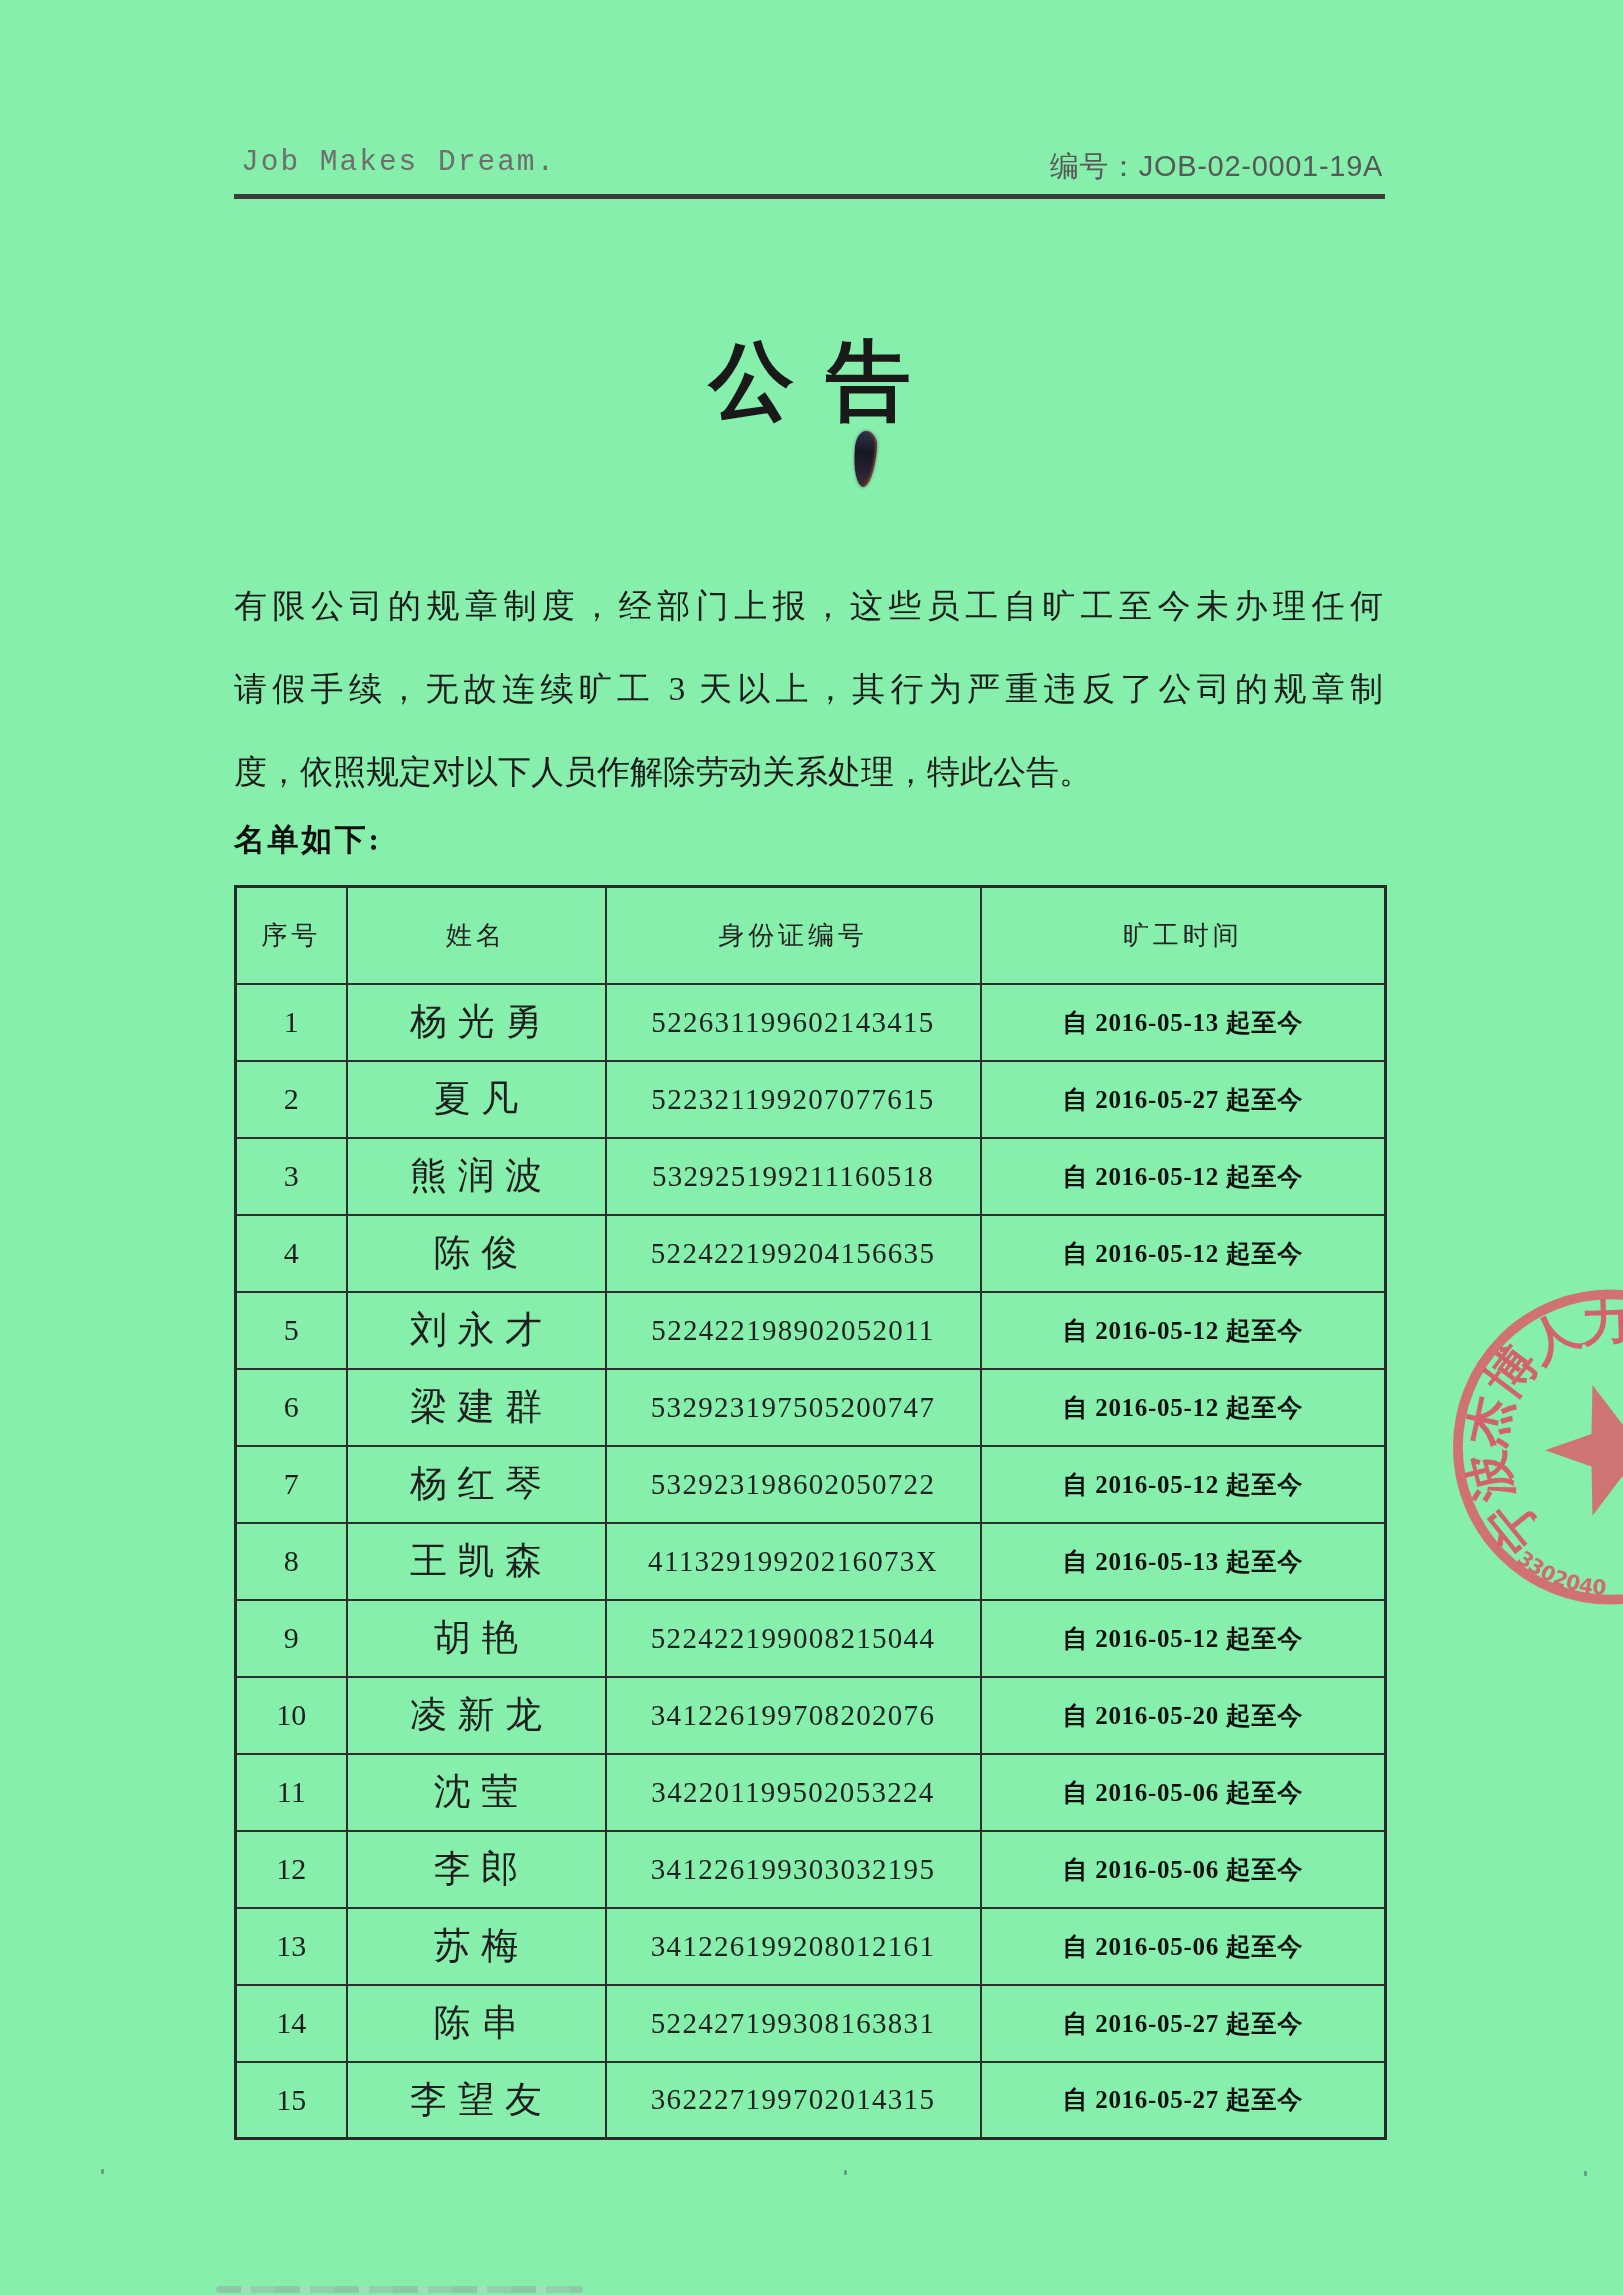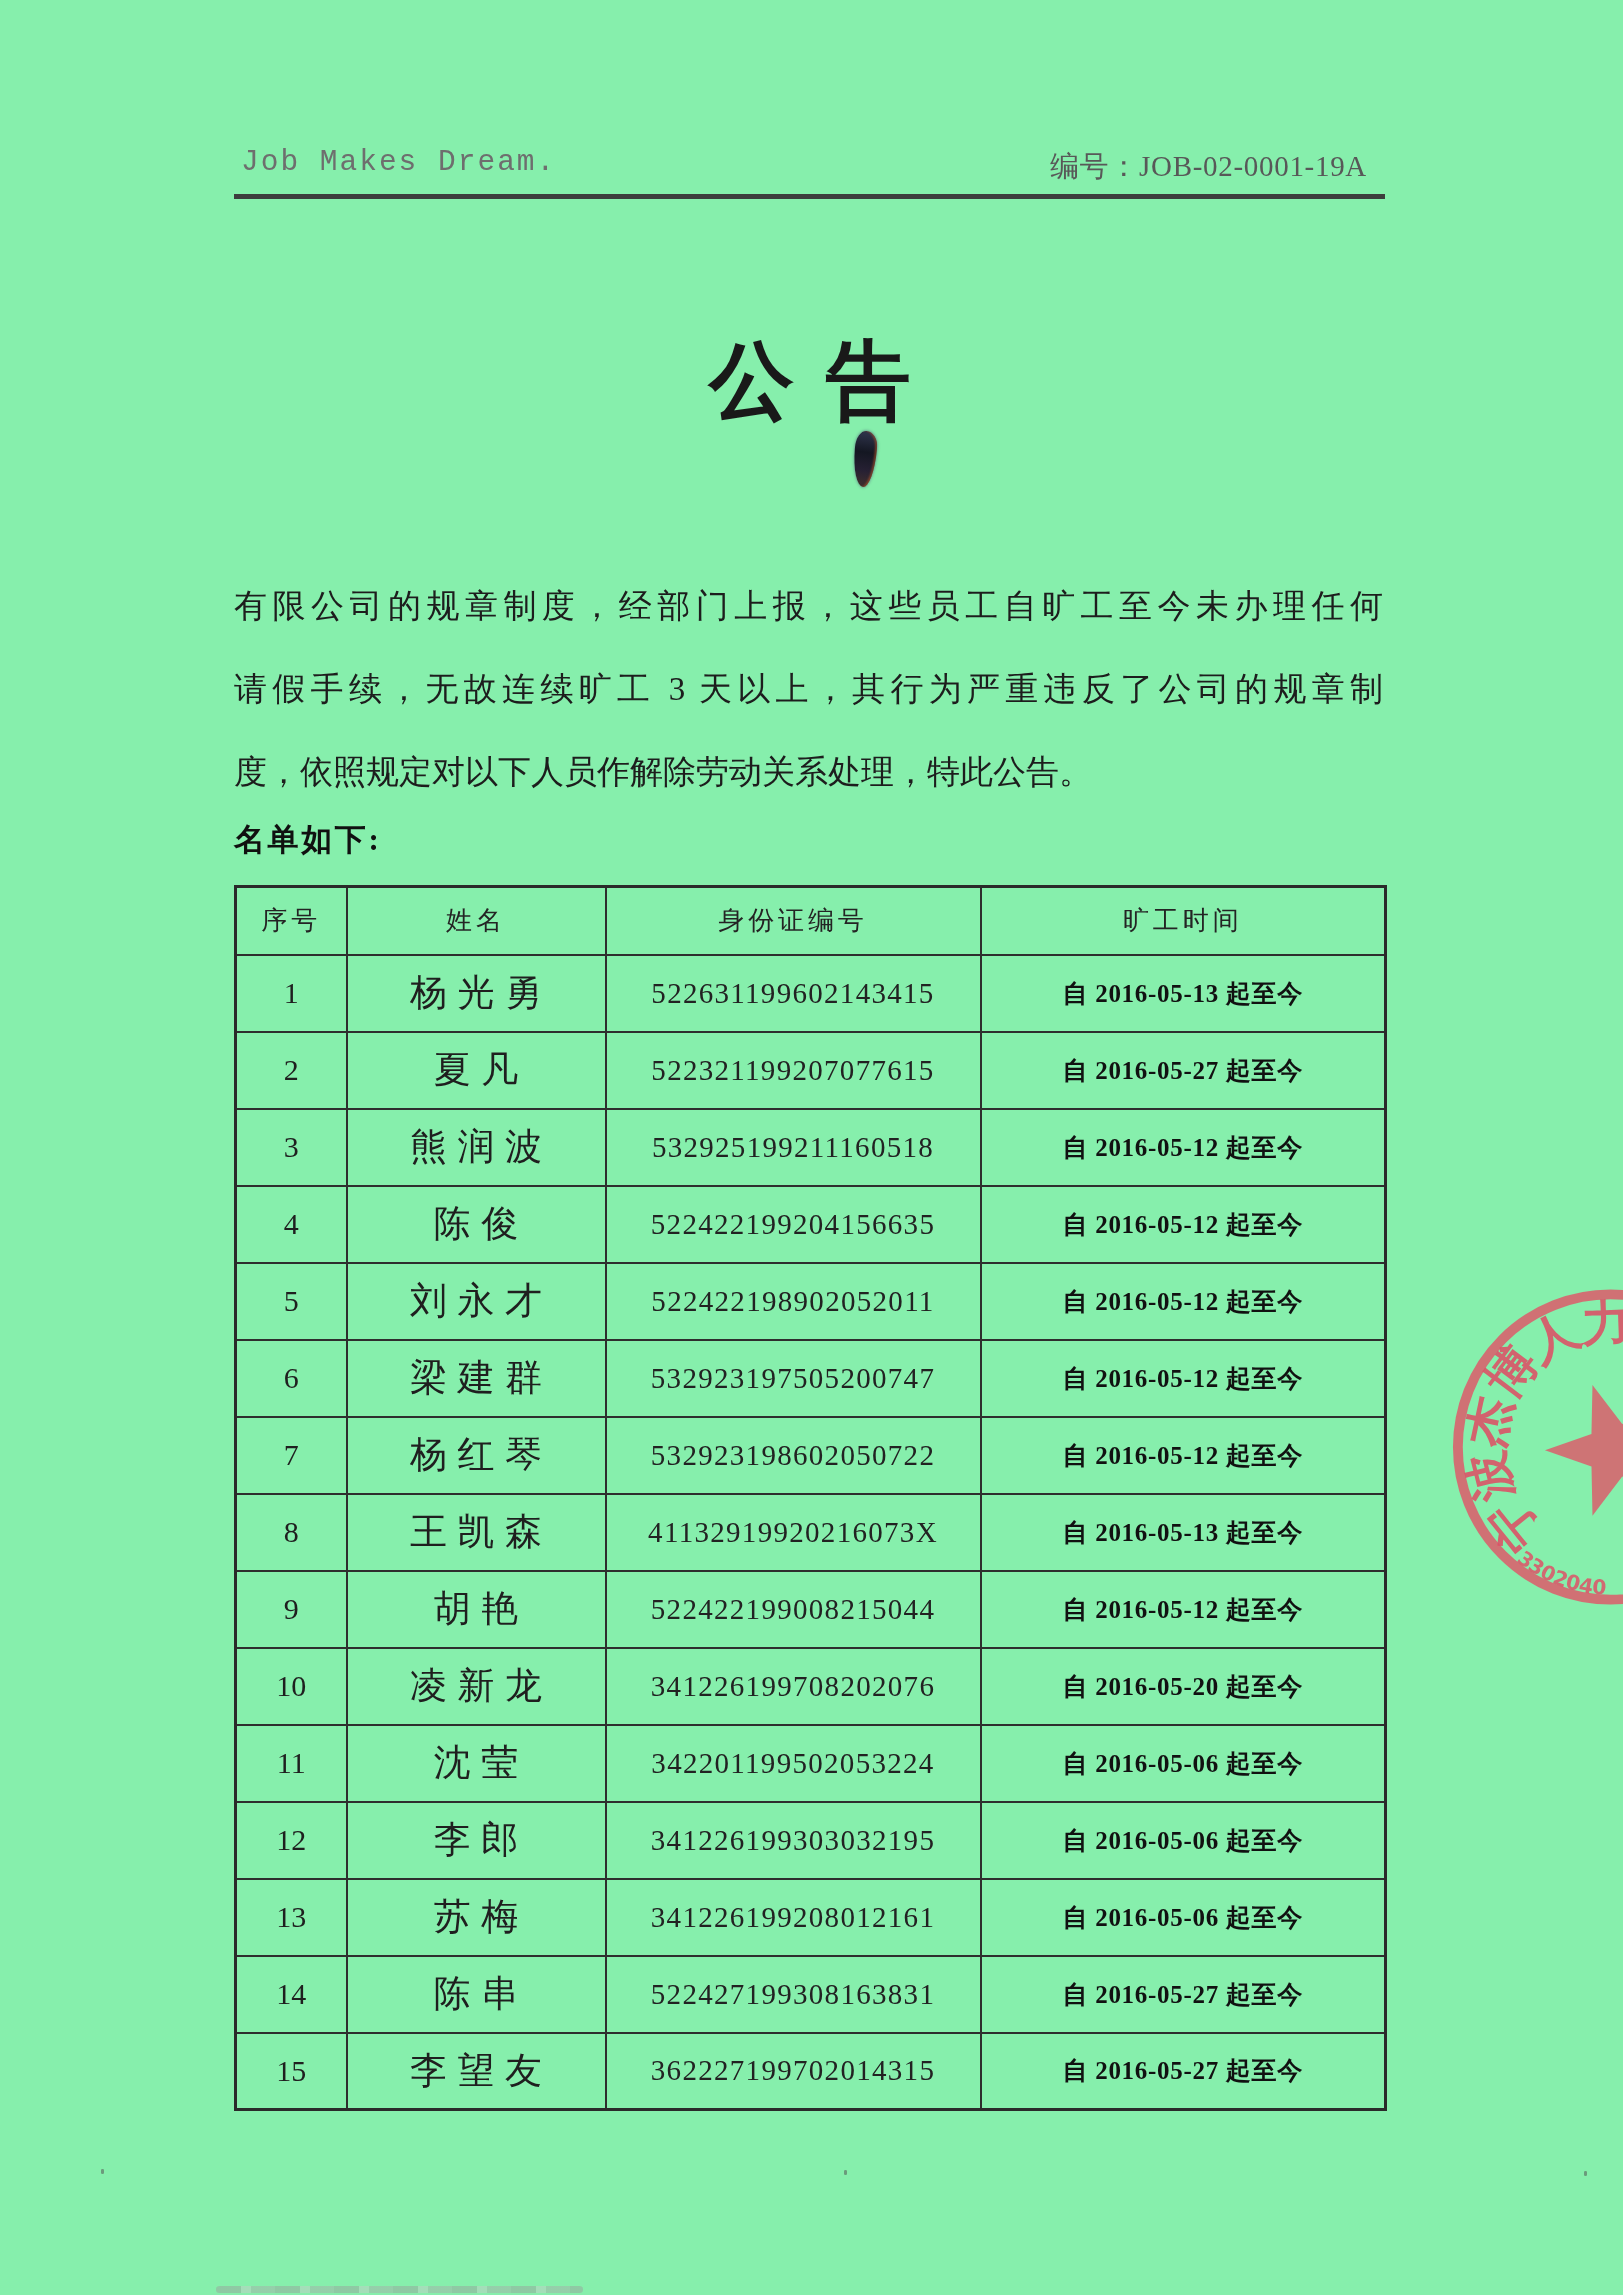--- a/index.html
+++ b/index.html
@@ -14,23 +14,23 @@
   }
 
   
   .letterhead-left {
     position: absolute; left: 241px; top: 145px;
     font-family: "Liberation Mono", "DejaVu Sans Mono", monospace;
     font-size: 29.5px; color: #6e6e6e; letter-spacing: 2px;
     white-space: nowrap;
   }
   .letterhead-right {
-    position: absolute; left: 218px; top: 147px; width: 1149px;
+    position: absolute; left: 234px; top: 147px; width: 1149px;
     text-align: right;
-    font-family: Liberation Serif, serif;
+    font-family: Liberation Sans, sans-serif;
     font-size: 29px; color: #585858; letter-spacing: 0.7px;
     white-space: nowrap;
   }
   .header-rule {
     position: absolute; left: 234px; top: 194px; width: 1151px; height: 4.6px;
     background: #3d3d3d;
   }
 
   
   .doc-title {
@@ -73,21 +73,21 @@
     position: absolute; left: 234px; top: 885px;
     width: 1149px; table-layout: fixed;
     border-collapse: collapse;
   }
   table.roster th, table.roster td {
     border: 2px solid #2e2e2e;
     text-align: center; vertical-align: middle;
     padding: 0; overflow: hidden;
   }
   table.roster { border: 3.3px solid #2a2a2a; }
-  table.roster thead tr { height: 68px; }
+  table.roster thead tr { height: 97px; }
   table.roster tbody tr { height: 77px; }
   th.hdr { font-size: 26px; font-weight: 400; color: #242424; letter-spacing: 3.9px; }
   td.col-no   { font-size: 30px; color: #1f1f1f; }
   td.col-name { font-size: 37px; color: #1f1f1f; letter-spacing: 10.5px; text-indent: 10.5px; }
   td.col-id   { font-size: 29px; color: #222222; letter-spacing: 1.3px; }
   td.col-period { font-size: 25px; font-weight: 700; color: #111111; letter-spacing: 0.7px; }
 
   
   .stamp {
     position: absolute; left: 1414px; top: 1244px; width: 406px; height: 406px;

